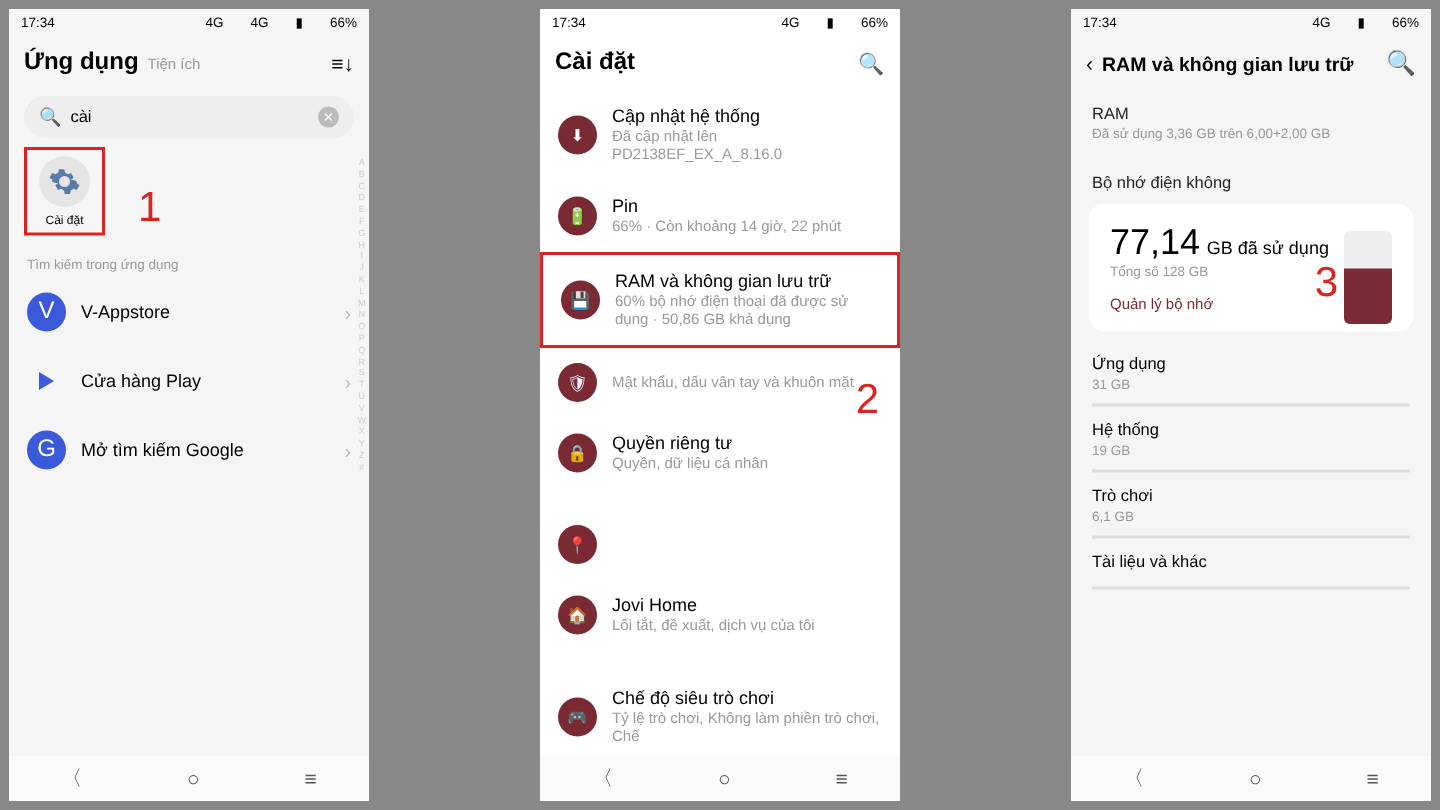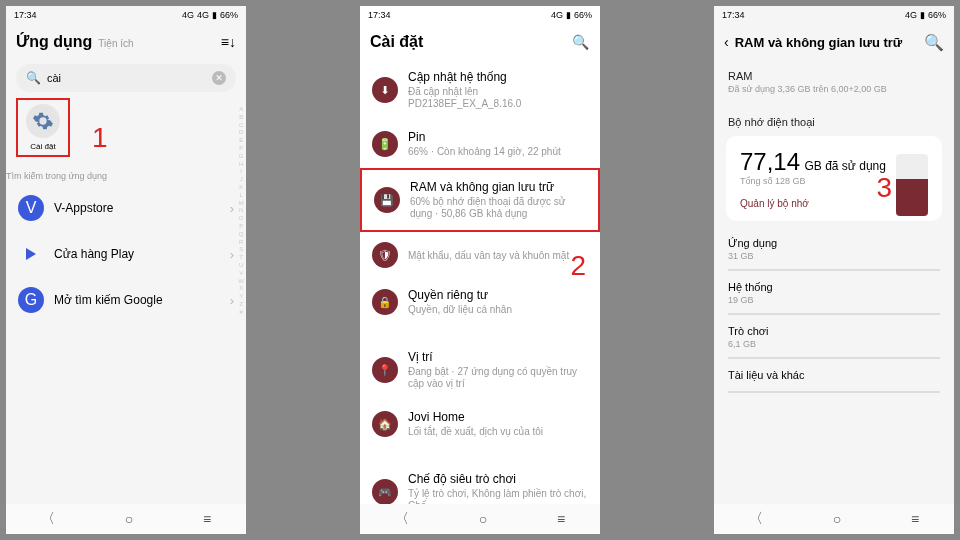--- a/index.html
+++ b/index.html
@@ -1,34 +1,34 @@
 <!DOCTYPE html>
 <html><head>
 <meta charset="utf-8">
 <style>
   * { margin: 0; padding: 0; box-sizing: border-box; }
   body { background: #888; font-family: -apple-system, Arial, sans-serif; width: 960px; height: 540px; display: flex; justify-content: space-between; padding: 0 6px; }
   .phone { width: 240px; height: 528px; background: #fff; position: relative; overflow: hidden; margin-top: 6px; }
   .phone.gray { background: #f5f5f5; }
   .statusbar { height: 18px; display: flex; justify-content: space-between; align-items: center; padding: 0 8px; font-size: 9px; color: #000; }
-  .statusbar .right { display: flex; gap: 3px; align-items: center; }
+  .statusbar .right { display: flex; gap: 18px; align-items: center; }
   .topbar { height: 36px; display: flex; align-items: center; padding: 0 10px; justify-content: space-between; }
   .topbar .title { font-size: 16px; font-weight: 600; }
   .topbar .subt { font-size: 10px; color: #999; margin-left: 6px; }
   .searchbar { margin: 4px 10px; background: #eee; border-radius: 16px; height: 28px; display: flex; align-items: center; padding: 0 10px; position: relative; }
   .searchbar .si { color: #aaa; margin-right: 6px; font-size: 12px; }
   .searchbar input { border: none; background: transparent; outline: none; font-size: 11px; flex: 1; }
   .searchbar .clear { width: 14px; height: 14px; background: #bbb; border-radius: 50%; color: #fff; font-size: 9px; display: flex; align-items: center; justify-content: center; }
   .redbox { border: 2px solid #d22; }
   .app-result { margin: 6px 10px; width: 54px; padding: 4px 2px; text-align: center; }
   .app-icon { width: 34px; height: 34px; border-radius: 50%; background: #e5e5e5; margin: 0 auto 4px; display: flex; align-items: center; justify-content: center; }
   .app-icon svg { fill: #5a7aaa; }
   .app-label { font-size: 8px; }
   .callout { position: absolute; font-size: 28px; color: #d22; font-weight: 300; }
-  .section-hint { font-size: 9px; color: #999; padding: 8px 0 4px; }
+  .section-hint { font-size: 9px; color: #999; padding: 8px 12px 4px; }
   .list-item { display: flex; align-items: center; padding: 10px 12px; }
   .li-icon { width: 26px; height: 26px; border-radius: 50%; margin-right: 10px; display: flex; align-items: center; justify-content: center; flex-shrink: 0; }
   .li-icon.blue { background: #3a5adb; color: #fff; }
   .li-icon.acc { background: #7a2a33; color: #fff; }
   .li-text { flex: 1; }
   .li-title { font-size: 12px; }
   .li-sub { font-size: 10px; color: #999; margin-top: 2px; line-height: 1.2; }
   .chev { color: #bbb; font-size: 13px; }
   .alpha-index { position: absolute; right: 2px; top: 100px; font-size: 6px; color: #ccc; line-height: 1.3; text-align: center; }
   .navbar { position: absolute; bottom: 0; width: 100%; height: 30px; display: flex; justify-content: space-around; align-items: center; background: #fafafa; }
@@ -159,24 +159,20 @@
       <div class="list-item">
         <div class="li-icon acc" style="font-size:11px">🔒</div>
         <div class="li-text">
           <div class="li-title">Quyền riêng tư</div>
           <div class="li-sub">Quyền, dữ liệu cá nhân</div>
         </div>
       </div>
       <div style="height: 14px;"></div>
       <div class="list-item">
         <div class="li-icon acc" style="font-size:11px">📍</div>
-        <div class="li-text">
-          <div class="li-title">Vị trí</div>
-          <div class="li-sub">Đang bật · 27 ứng dụng có quyền truy cập vào vị trí</div>
-        </div>
       </div>
       <div class="list-item">
         <div class="li-icon acc" style="font-size:11px">🏠</div>
         <div class="li-text">
           <div class="li-title">Jovi Home</div>
           <div class="li-sub">Lối tắt, đề xuất, dịch vụ của tôi</div>
         </div>
       </div>
       <div style="height: 14px;"></div>
       <div class="list-item">
@@ -206,21 +202,21 @@
   </div>
   <div class="topbar">
     <div style="display:flex;align-items:center;gap:6px">
       <span style="font-size:14px">‹</span>
       <span class="title" style="font-size:13px">RAM và không gian lưu trữ</span>
     </div>
     <span>🔍</span>
   </div>
   <div class="section-title">RAM</div>
   <div class="section-sub">Đã sử dụng 3,36 GB trên 6,00+2,00 GB</div>
-  <div class="section-title" style="padding-top:14px">Bộ nhớ điện thoại</div>
+  <div class="section-title" style="padding-top:14px">Bộ nhớ điện không</div>
   <div class="storage-card">
     <div>
       <span class="storage-big">77,14</span>
       <span class="storage-unit">GB đã sử dụng</span>
     </div>
     <div class="storage-sub">Tổng số 128 GB</div>
     <div class="storage-link">Quản lý bộ nhớ</div>
     <div class="bar">
         <div class="bar-fill" style="height:60%"></div>
       </div>

